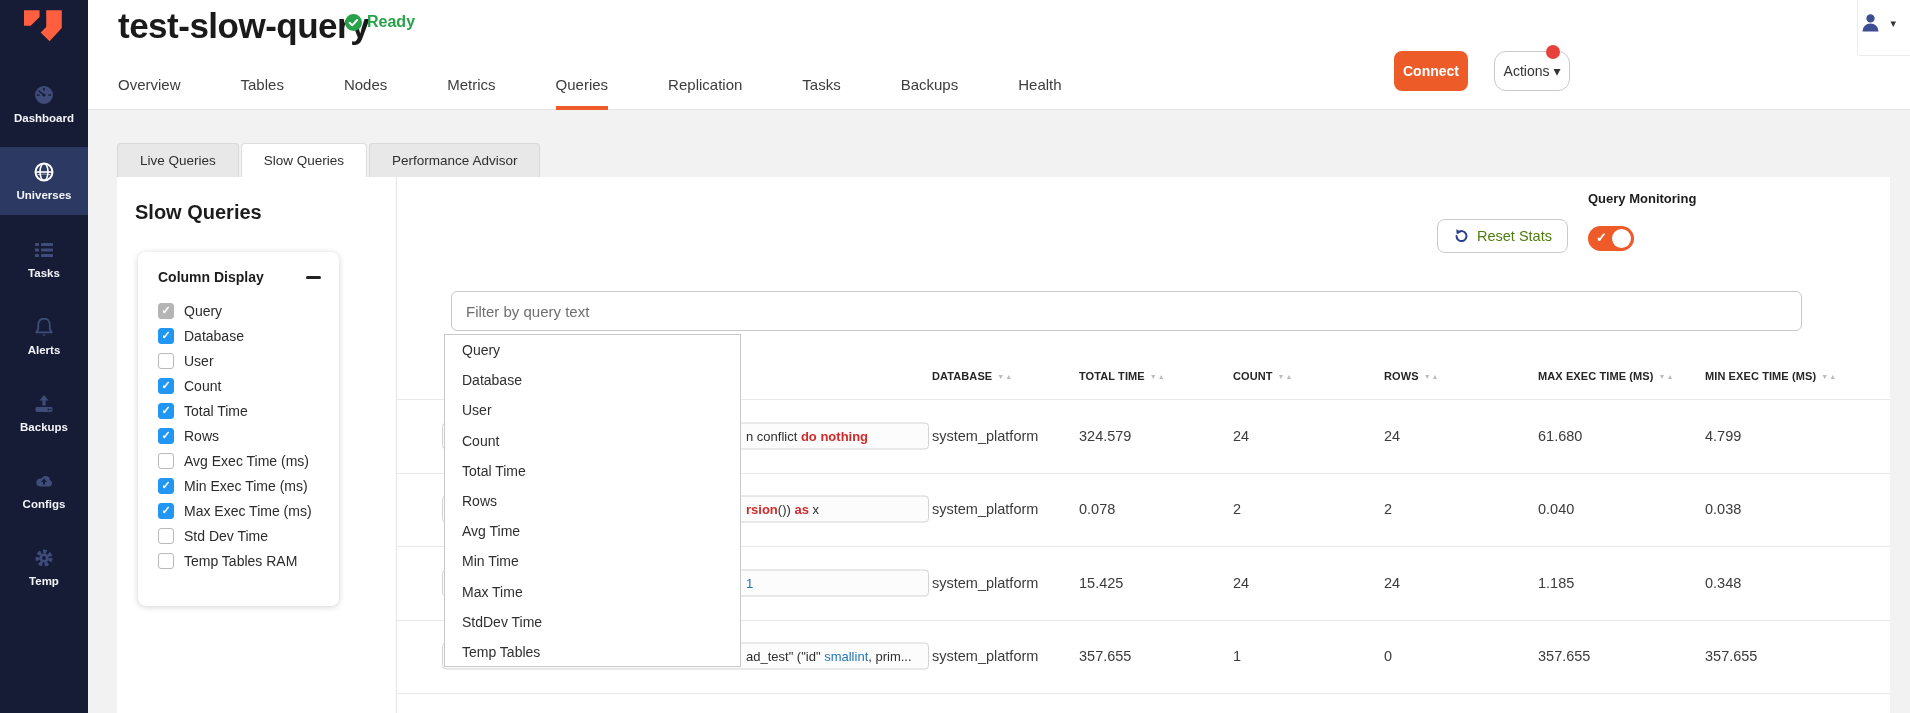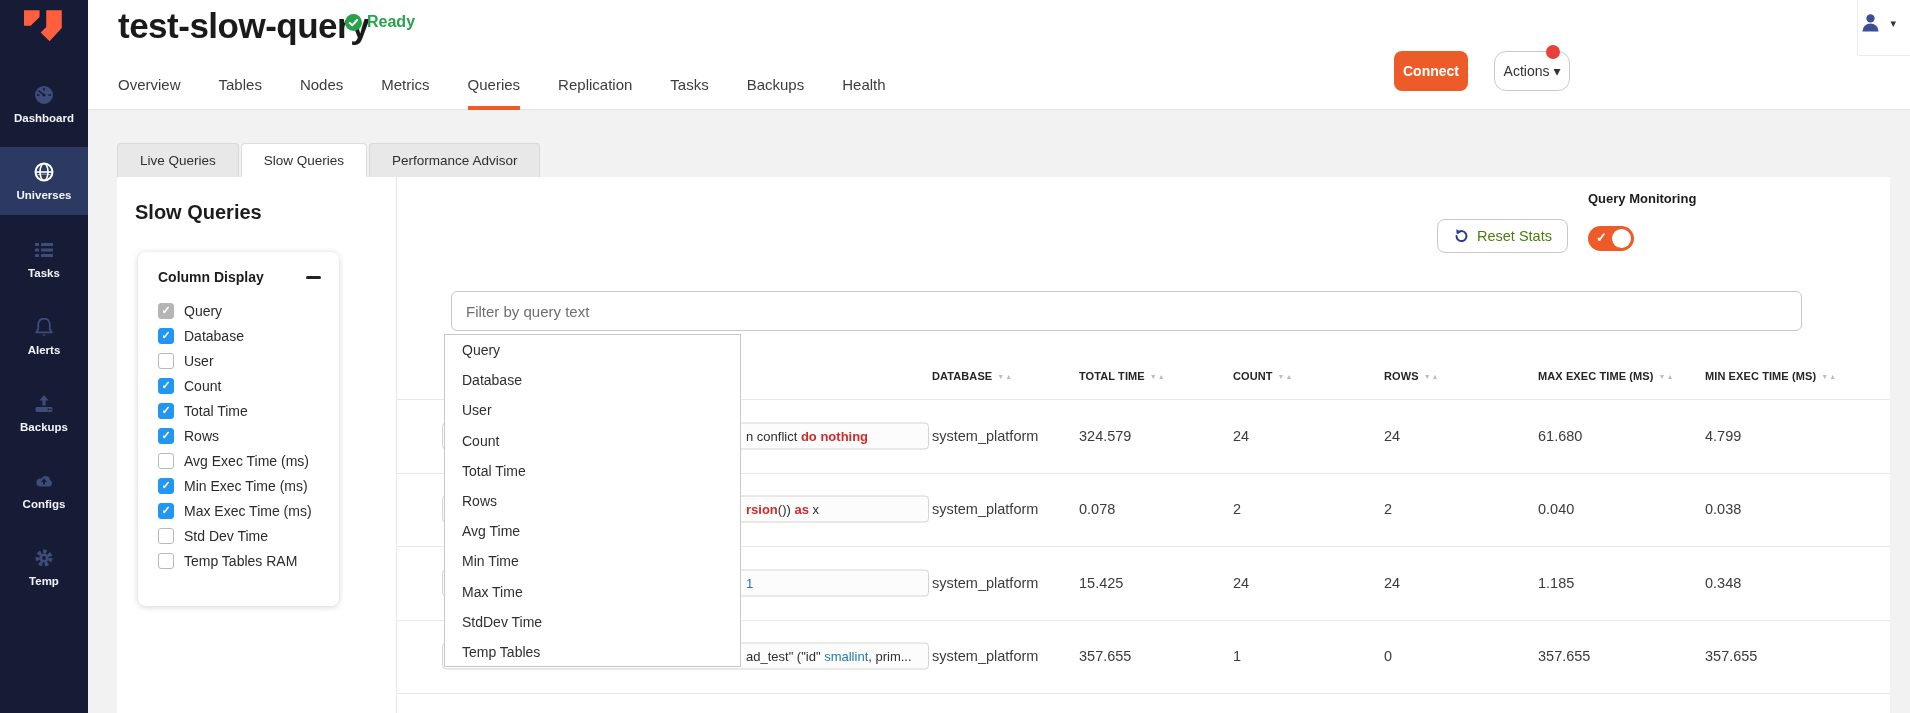--- a/index.html
+++ b/index.html
@@ -18,21 +18,21 @@
   
   .header { position:absolute; left:88px; top:0; width:1822px; height:110px; background:#fff; border-bottom:1px solid #e3e3e3; }
   .uni-title { position:absolute; left:30px; top:6px; font-size:35px; font-weight:700; color:#1a1a1a; letter-spacing:-0.5px; }
   .ready-badge { position:absolute; left:257px; top:13px; display:flex; align-items:center; gap:5px; }
   .ready-badge .r-label { font-size:16px; font-weight:700; color:#27a24a; }
   .avatar-wrap { position:absolute; right:14px; top:12px; display:flex; align-items:center; gap:8px; }
   .hdr-corner-v { position:absolute; right:52px; top:0; width:1px; height:55px; background:#ececec; }
   .hdr-corner-h { position:absolute; right:0; top:55px; width:52px; height:1px; background:#ececec; }
   .caret { font-size:11px; color:#333; }
 
-  .tabs { position:absolute; left:30px; top:58px; height:52px; display:flex; gap:38px; align-items:center; }
+  .tabs { position:absolute; left:30px; top:58px; height:52px; display:flex; gap:60px; align-items:center; }
   .tab { position:relative; height:52px; display:flex; align-items:center; font-size:15px; color:#3d3d3d; cursor:pointer; background:none; border:none; font-family:inherit; }
   .tab.active::after { content:""; position:absolute; left:0; right:0; bottom:0; height:4px; background:#ee5a28; }
 
   .connect-btn { position:absolute; right:442px; top:51px; width:74px; height:40px; background:#ed5b28; color:#fff; border:none; border-radius:8px; font-size:14px; font-weight:700; font-family:inherit; cursor:pointer; }
   .actions-btn { position:absolute; right:340px; top:51px; width:76px; height:40px; background:#fff; color:#333; border:1px solid #c9c9c9; border-radius:12px; font-size:14px; font-family:inherit; cursor:pointer;margin-left:20px; }
   .actions-dot { position:absolute; right:350px; top:45px; width:14px; height:14px; border-radius:50%; background:#e8413c; z-index:5; }
 
   
   .page-bg { position:absolute; left:88px; top:110px; width:1822px; height:603px; background:#f2f2f3; }
 

